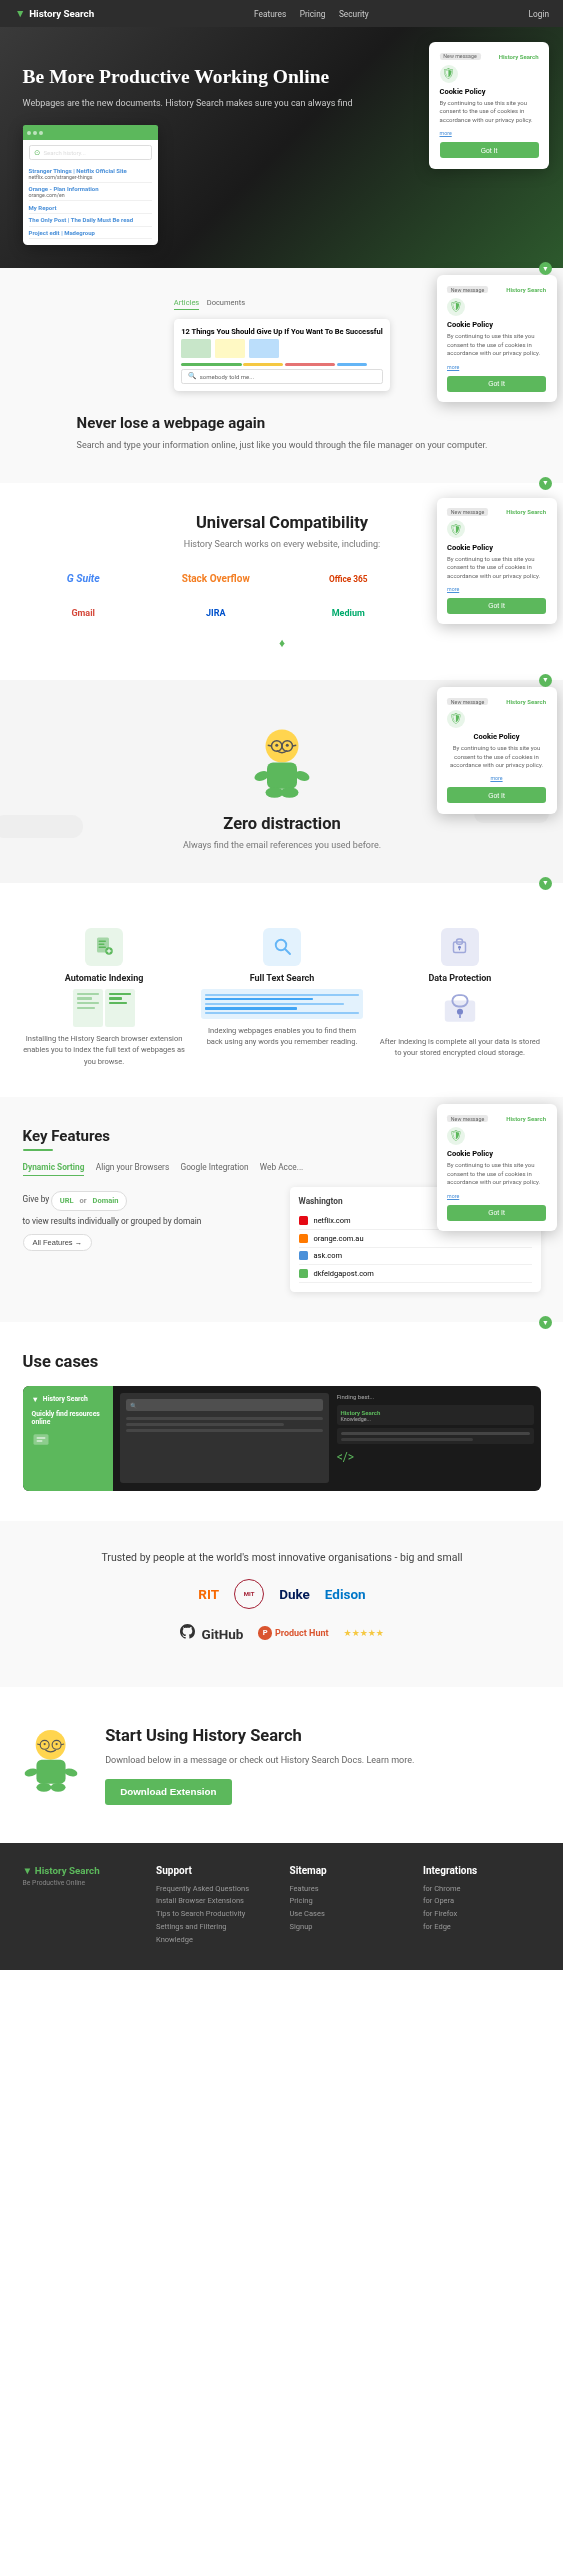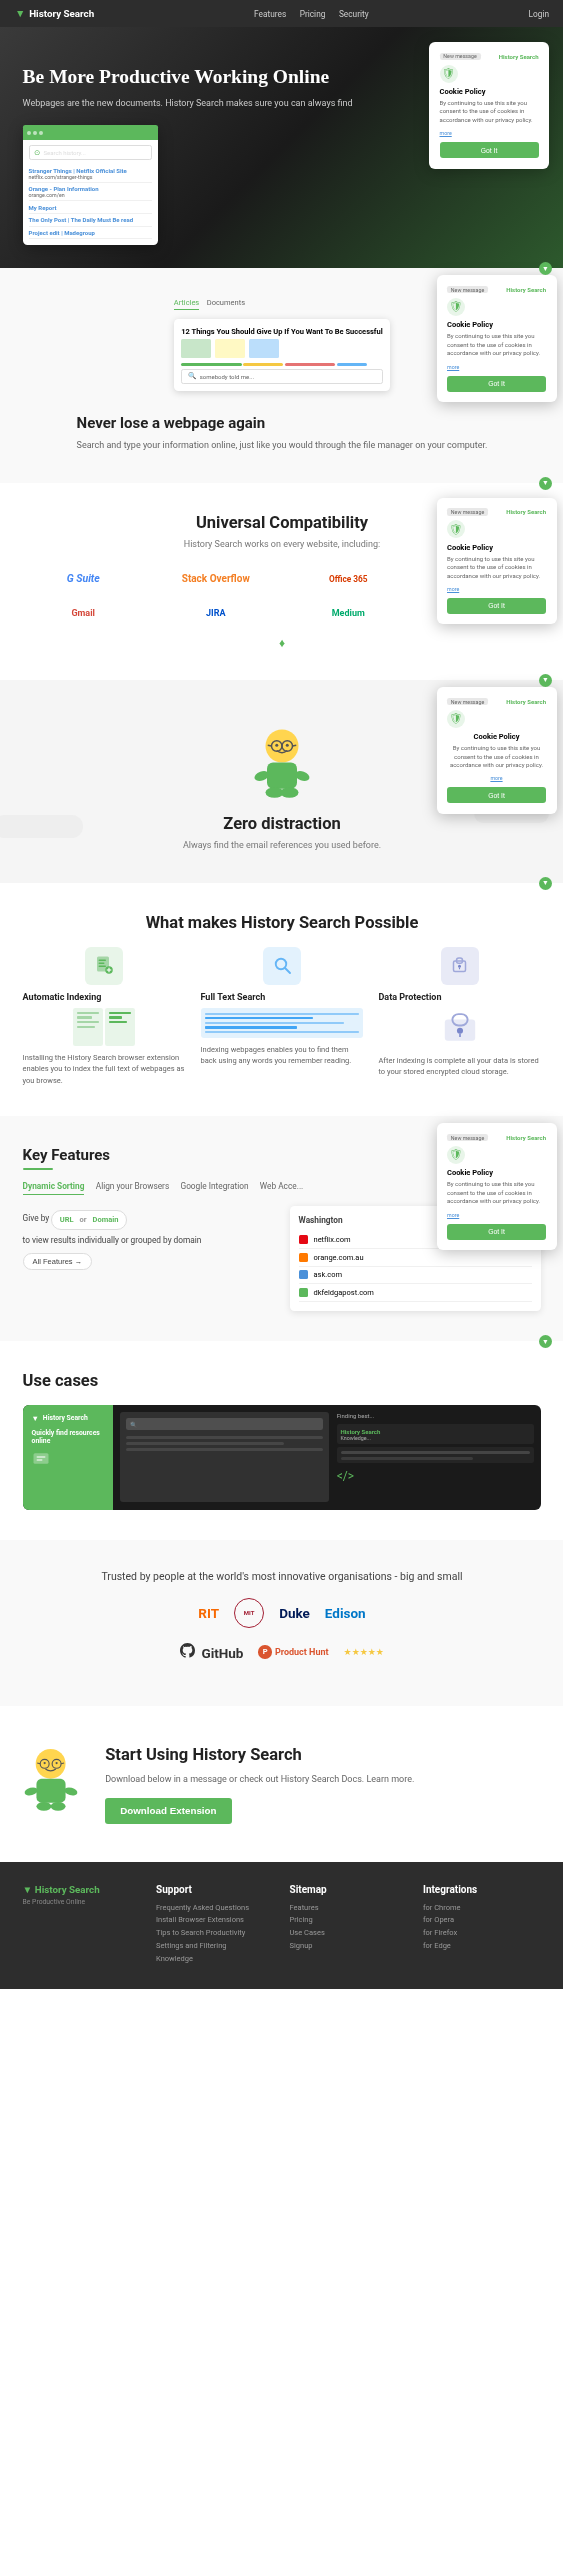--- a/index.html
+++ b/index.html
@@ -107,21 +107,21 @@
 
     
     .zero-dist { background: #f5f5f5; padding: 45px 22.6px 30px 22.6px; text-align: center; position: relative; }
     .cloud-left, .cloud-right { position: absolute; background: #e8e8e8; border-radius: 38px; opacity: 0.5; }
     .cloud-left { width: 90px; height: 22.6px; left: -7.5px; bottom: 45px; }
     .cloud-right { width: 75px; height: 19px; right: 15px; bottom: 60px; }
 
     
     .what-makes { padding: 30px 22.6px; background: #fff; }
     .features-row { display: flex; gap: 15px; margin-top: 15px; }
-    .feature-card { flex: 1; }
+    .feature-card { flex: 1; text-align: center; }
     .feature-icon { width: 38px; height: 38px; margin: 0 auto 7.5px; border-radius: 6px; display: flex; align-items: center; justify-content: center; }
     .feature-title { font-size: 9px; font-weight: bold; color: #222; margin-bottom: 3px; }
     .feature-desc { font-size: 7.5px; color: #666; line-height: 1.5; }
     .indexing-icon { background: #e8f5e9; }
     .search-icon-box { background: #e3f2fd; }
     .data-icon { background: #e8eaf6; }
 
     
     .key-features { background: #f9f9f9; padding: 30px 22.6px; position: relative; }
     .kf-tabs { display: flex; gap: 11.3px; margin: 11.3px 0; }
@@ -401,21 +401,20 @@
     </div>
     <div class="cookie-title">Cookie Policy</div>
     <div class="cookie-text">By continuing to use this site you consent to the use of cookies in accordance with our privacy policy.</div>
     <a href="#" class="cookie-link">more</a>
     <button class="cookie-btn">Got It</button>
   </div>
   <div style="position:absolute; right:12px; bottom:-7.5px; width:13.5px; height:13.5px; background:#5cb85c; border-radius:50%; display:flex; align-items:center; justify-content:center; color:#fff; font-size:6.8px; z-index:10;">▼</div>
 </section>
 
 <section class="what-makes">
-  <h2 class="section-title">What makes History Search Possible</h2>
   <div class="features-row">
 
     <div class="feature-card">
       <div class="feature-icon indexing-icon">
         <svg width="21" height="21" viewBox="0 0 28 28">
           <rect x="4" y="2" width="16" height="20" rx="2" fill="#a5d6a7"></rect>
           <rect x="6" y="6" width="10" height="2" rx="1" fill="#5cb85c"></rect>
           <rect x="6" y="10" width="8" height="2" rx="1" fill="#5cb85c"></rect>
           <rect x="6" y="14" width="10" height="2" rx="1" fill="#5cb85c"></rect>
           <circle cx="20" cy="20" r="5" fill="#5cb85c"></circle>

